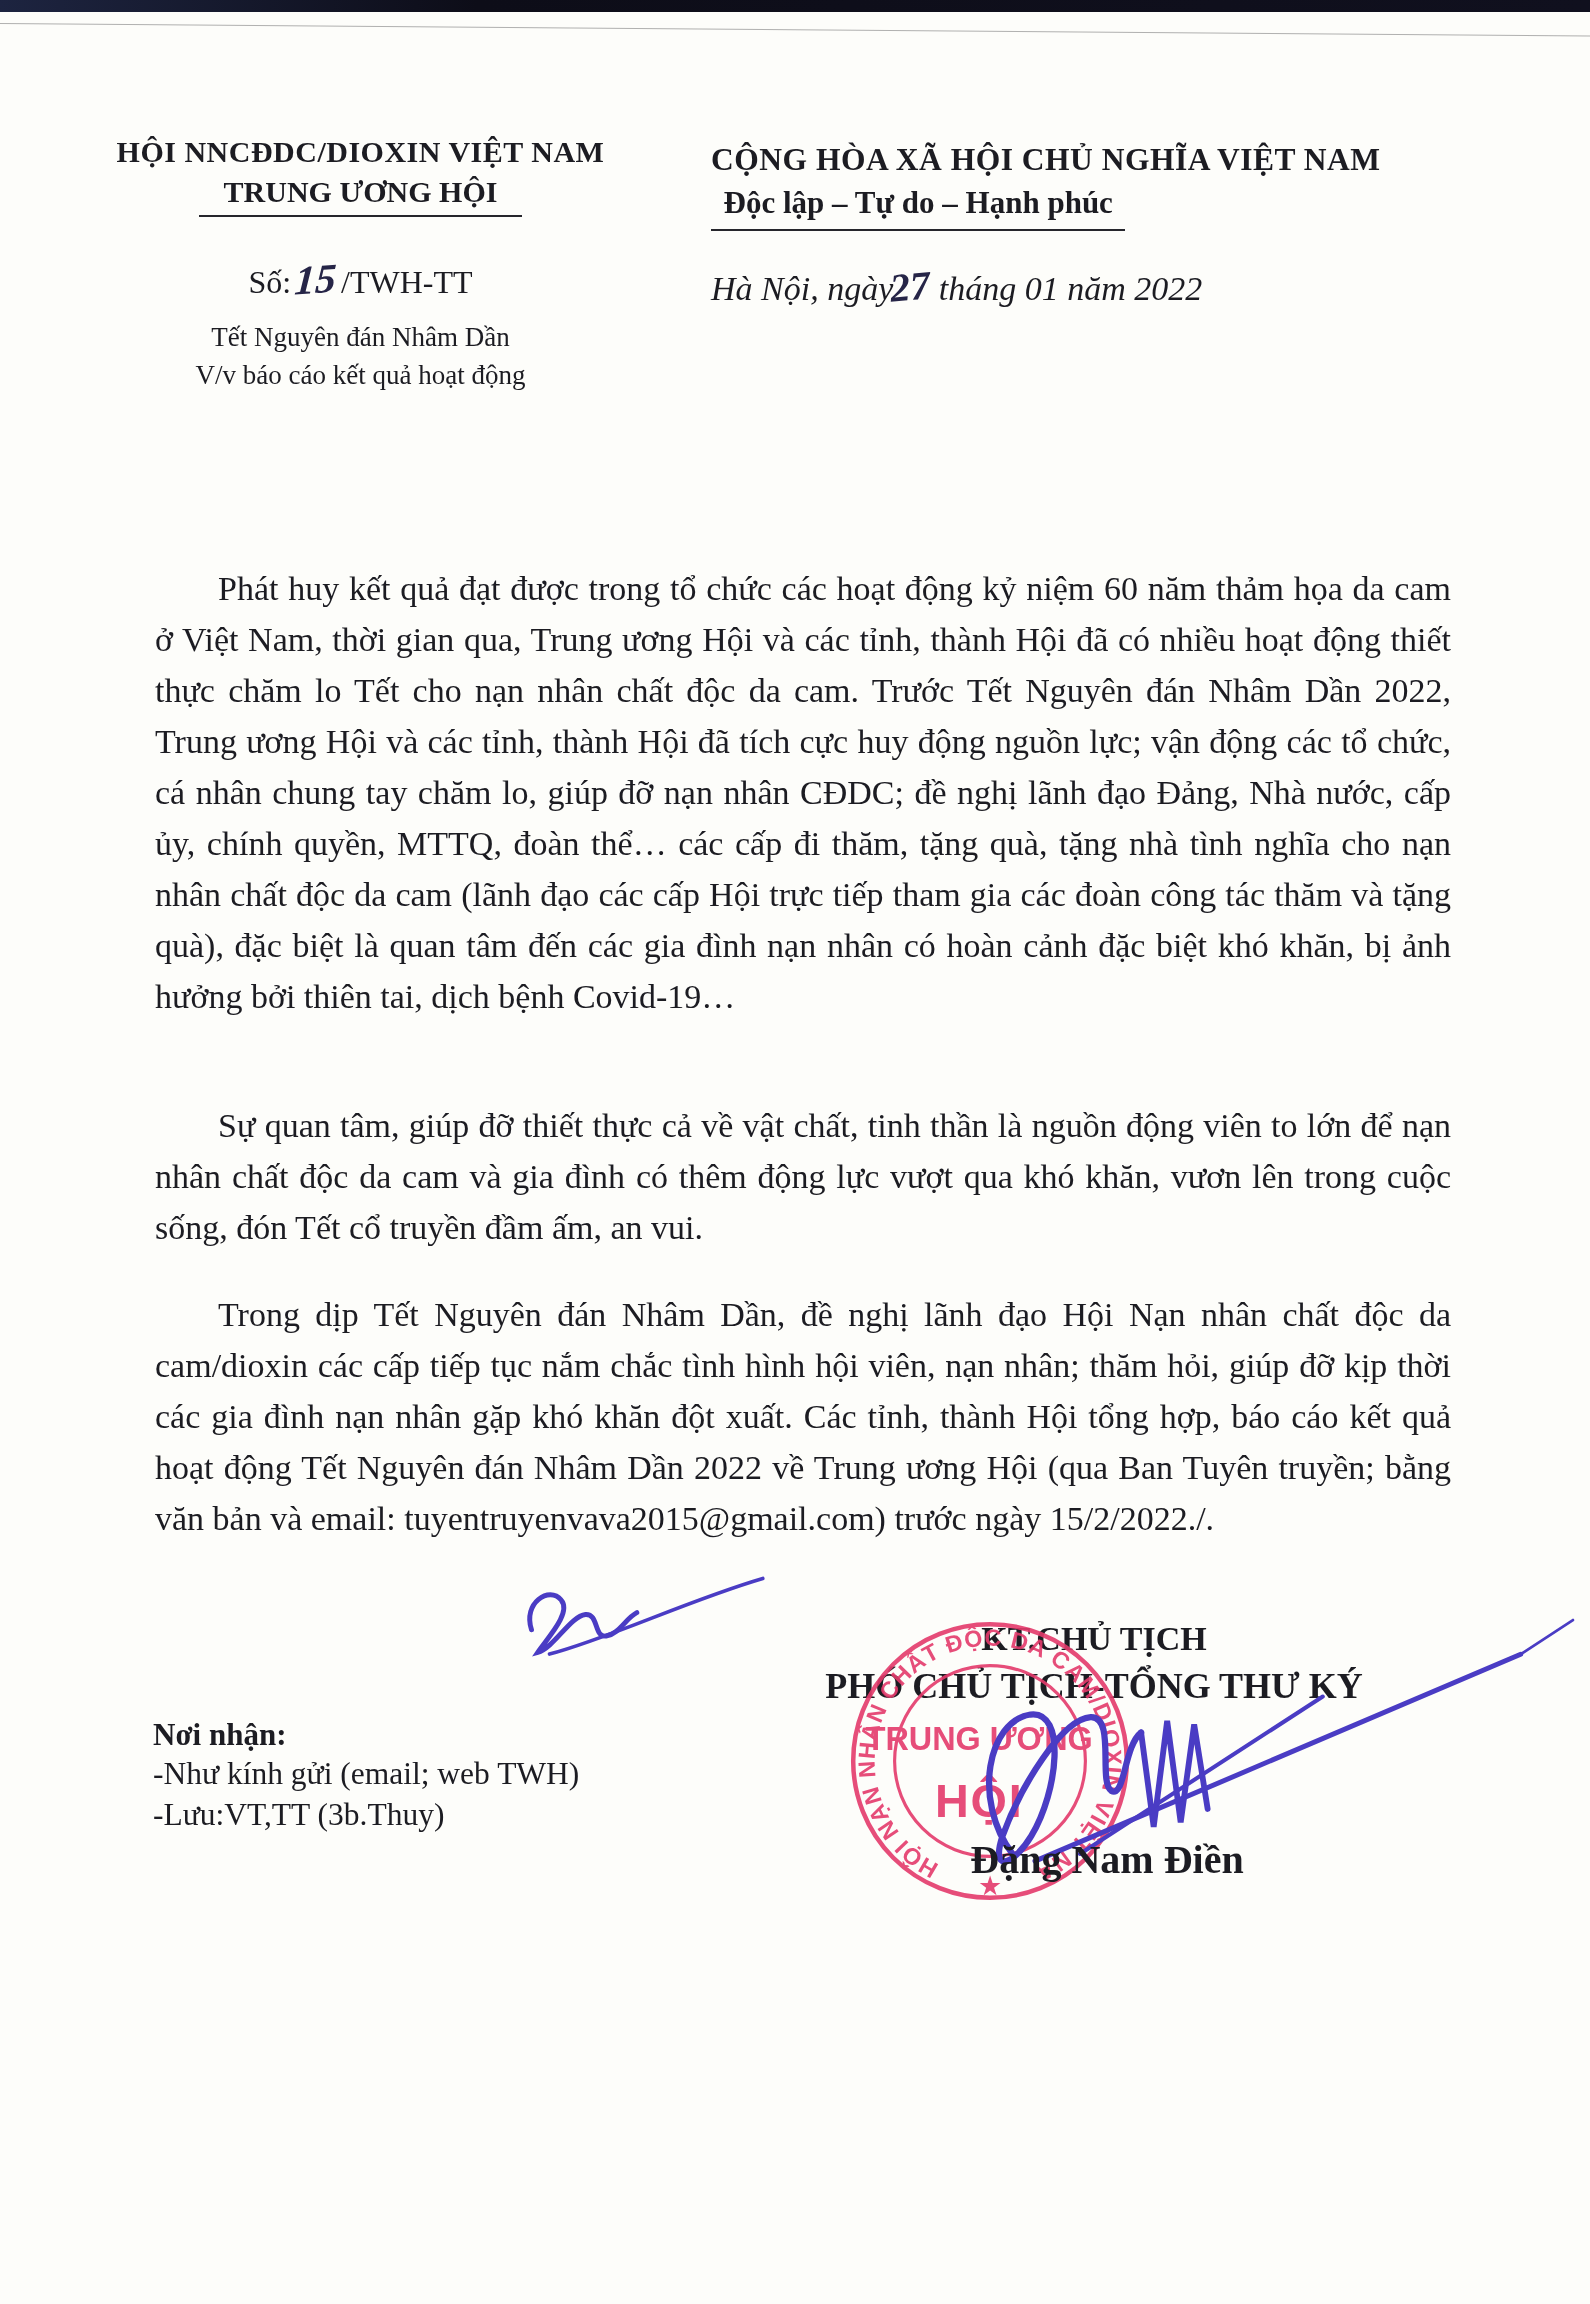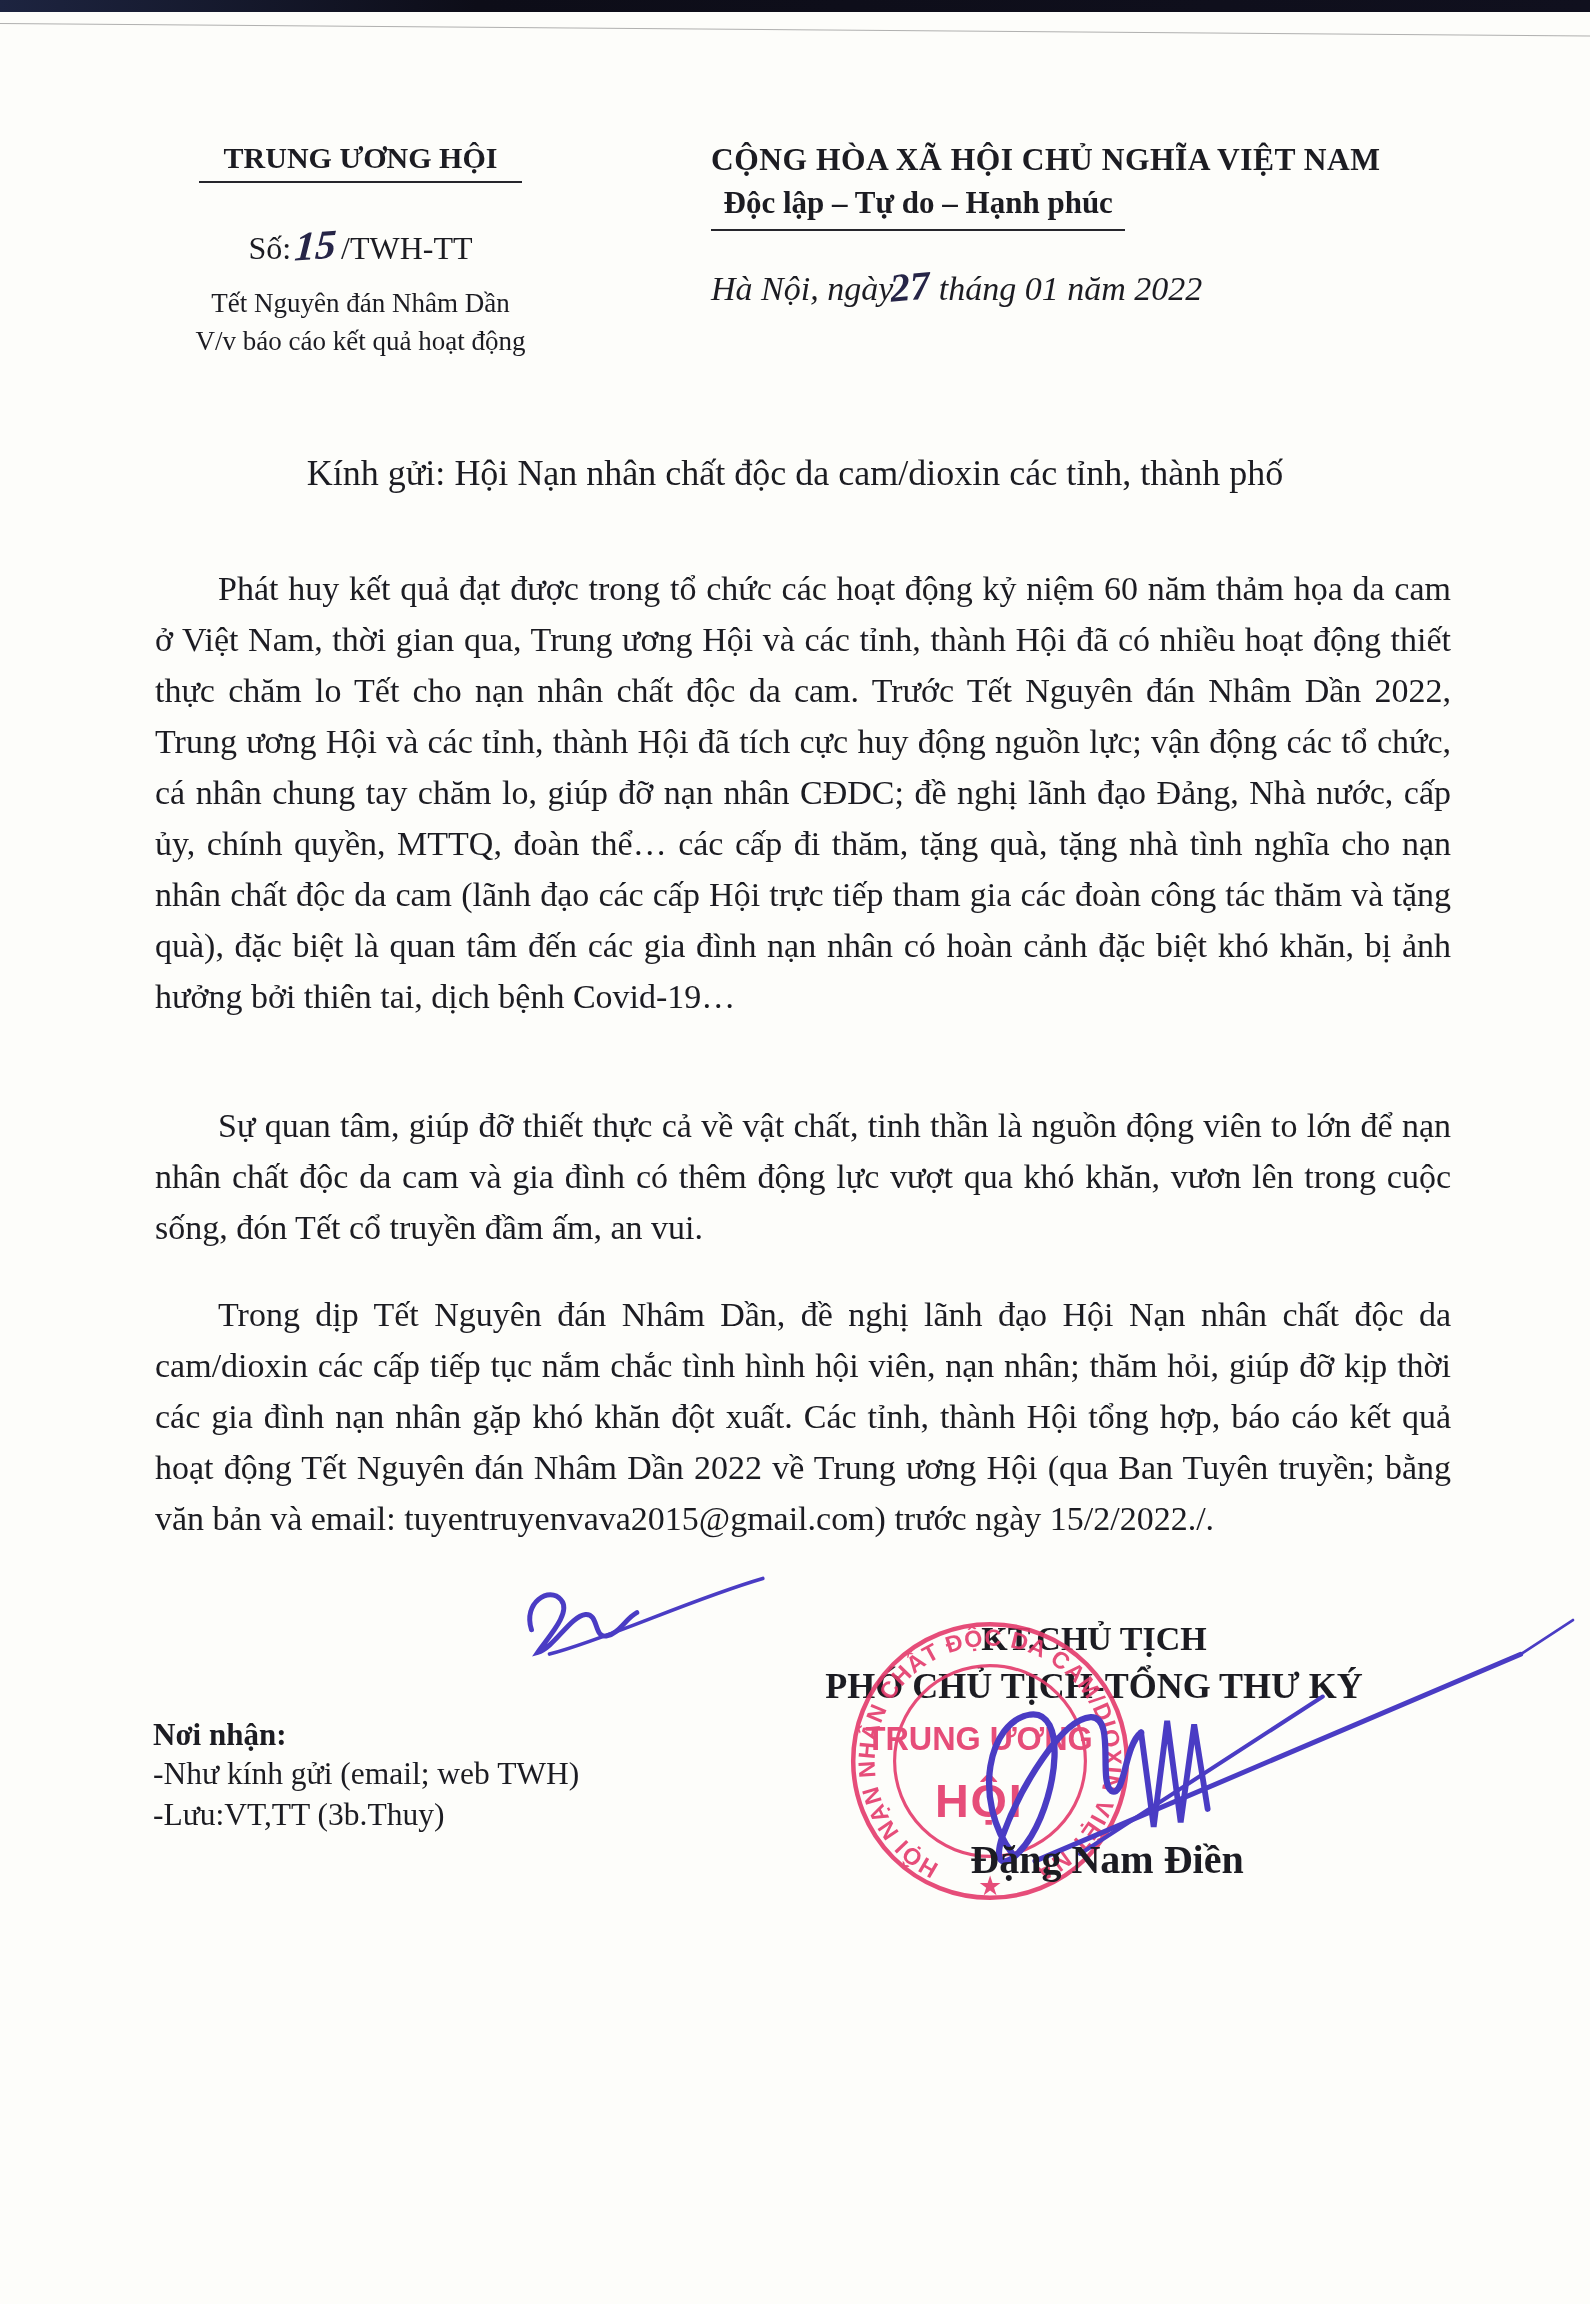--- a/index.html
+++ b/index.html
@@ -57,20 +57,21 @@
   .recipient-item{font-size:31.5px;line-height:41px;}
 </style>
 </head>
 <body>
 
 <div class="page">
   <div class="top-band"></div>
   <div class="scan-line"></div>
 
   <div class="header-left">
+    <div class="org1">HỘI NNCĐDC/DIOXIN VIỆT NAM</div>
     <div class="org2">
       <span>TRUNG ƯƠNG HỘI</span>
     </div>
     <div class="so-line">
       <span>Số:</span><span class="handwritten so-day">15</span><span>/TWH-TT</span>
     </div>
     <div class="vv">
       <div>Tết Nguyên đán Nhâm Dần</div>
       <div>V/v báo cáo kết quả hoạt động</div>
     </div>
@@ -79,21 +80,20 @@
   <div class="header-right">
     <div class="nat1">CỘNG HÒA XÃ HỘI CHỦ NGHĨA VIỆT NAM</div>
     <div class="nat2">
       <span>Độc lập – Tự do – Hạnh phúc</span>
     </div>
     <div class="dateline">
       <span>Hà Nội, ngày</span><span class="handwritten date-day">27</span><span>tháng 01 năm 2022</span>
     </div>
   </div>
 
-  <div class="salutation">Kính gửi: Hội Nạn nhân chất độc da cam/dioxin các tỉnh, thành phố</div>
 
   <p class="para p1">Phát huy kết quả đạt được trong tổ chức các hoạt động kỷ niệm 60 năm thảm họa da cam ở Việt Nam, thời gian qua, Trung ương Hội và các tỉnh, thành Hội đã có nhiều hoạt động thiết thực chăm lo Tết cho nạn nhân chất độc da cam. Trước Tết Nguyên đán Nhâm Dần 2022, Trung ương Hội và các tỉnh, thành Hội đã tích cực huy động nguồn lực; vận động các tổ chức, cá nhân chung tay chăm lo, giúp đỡ nạn nhân CĐDC; đề nghị lãnh đạo Đảng, Nhà nước, cấp ủy, chính quyền, MTTQ, đoàn thể… các cấp đi thăm, tặng quà, tặng nhà tình nghĩa cho nạn nhân chất độc da cam (lãnh đạo các cấp Hội trực tiếp tham gia các đoàn công tác thăm và tặng quà), đặc biệt là quan tâm đến các gia đình nạn nhân có hoàn cảnh đặc biệt khó khăn, bị ảnh hưởng bởi thiên tai, dịch bệnh Covid-19…</p>
   <p class="para p2">Sự quan tâm, giúp đỡ thiết thực cả về vật chất, tinh thần là nguồn động viên to lớn để nạn nhân chất độc da cam và gia đình có thêm động lực vượt qua khó khăn, vươn lên trong cuộc sống, đón Tết cổ truyền đầm ấm, an vui.</p>
   <p class="para p3">Trong dịp Tết Nguyên đán Nhâm Dần, đề nghị lãnh đạo Hội Nạn nhân chất độc da cam/dioxin các cấp tiếp tục nắm chắc tình hình hội viên, nạn nhân; thăm hỏi, giúp đỡ kịp thời các gia đình nạn nhân gặp khó khăn đột xuất. Các tỉnh, thành Hội tổng hợp, báo cáo kết quả hoạt động Tết Nguyên đán Nhâm Dần 2022 về Trung ương Hội (qua Ban Tuyên truyền; bằng văn bản và email: tuyentruyenvava2015@gmail.com) trước ngày 15/2/2022./.</p>
 
   <svg class="initial-svg" viewBox="0 0 300 125">
     <g fill="none" stroke="#4a3cc4" stroke-linecap="round">
       <path stroke-width="5.5" d="M 35,75 C 25,45 55,26 68,42 C 80,56 52,85 42,100 C 60,95 78,60 95,58 C 110,57 104,84 118,82 C 132,80 140,62 152,56"></path>
       <path stroke-width="4" d="M 55,102 C 120,85 210,42 292,18"></path>
     </g>

